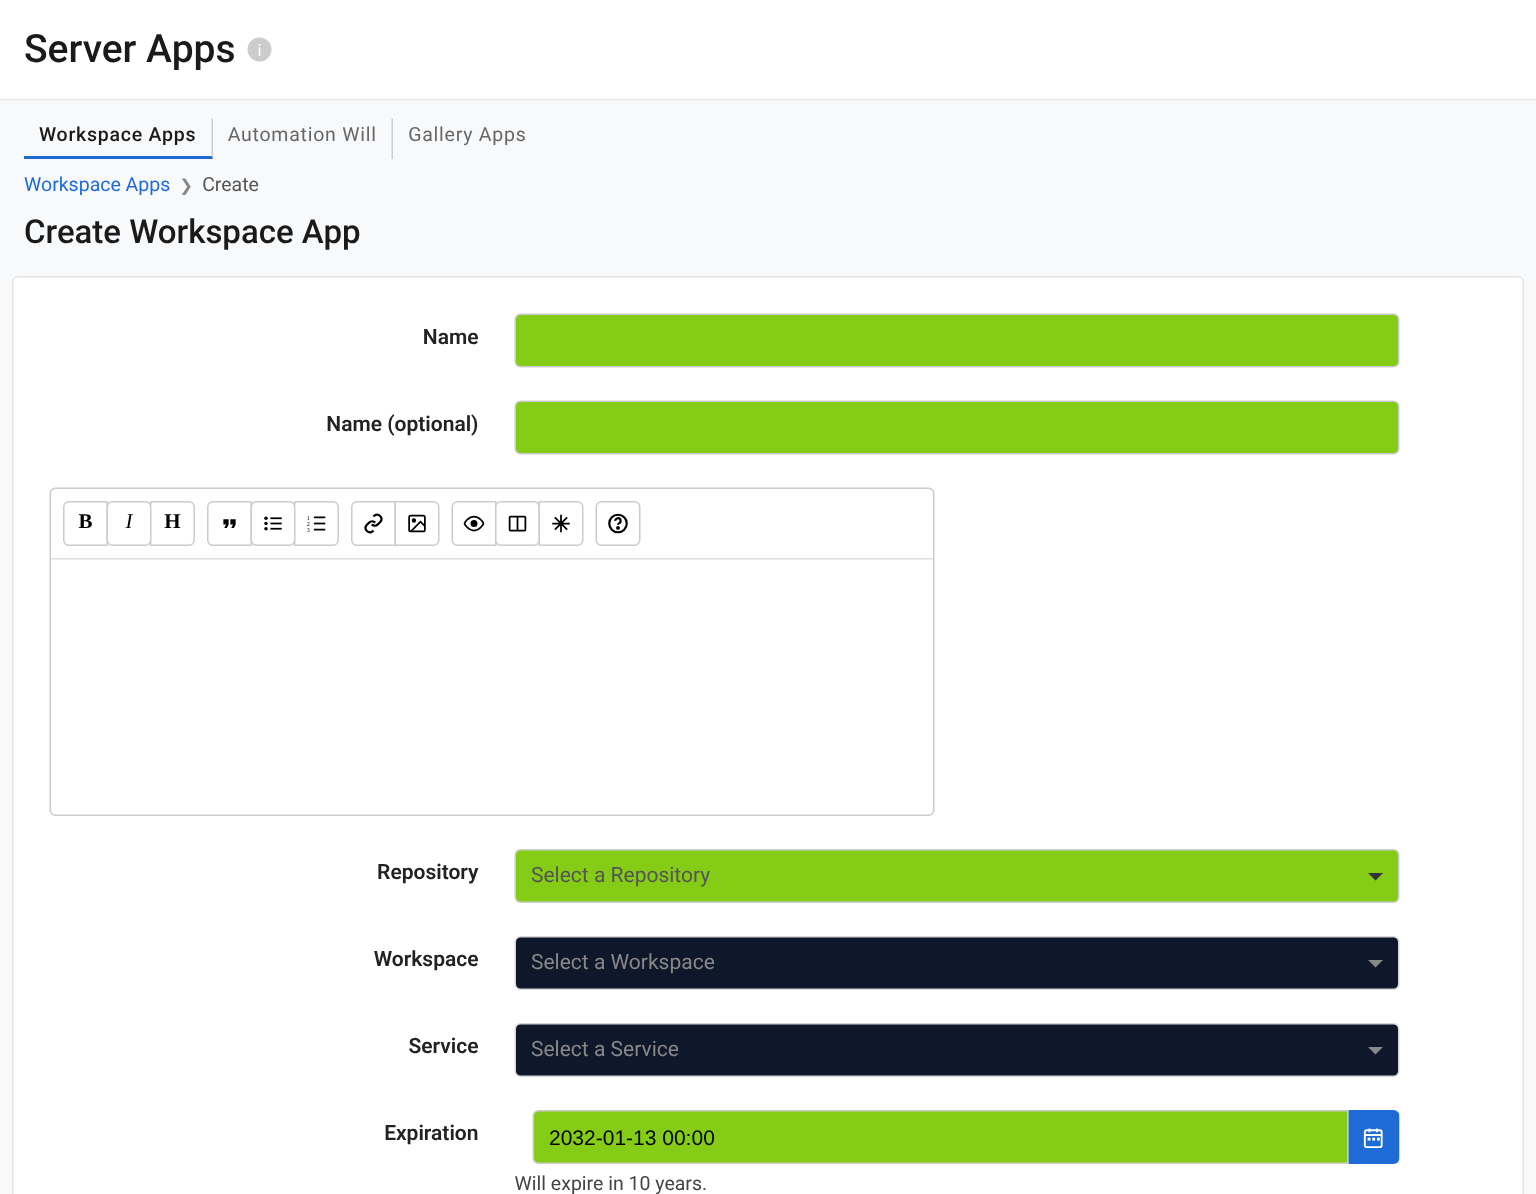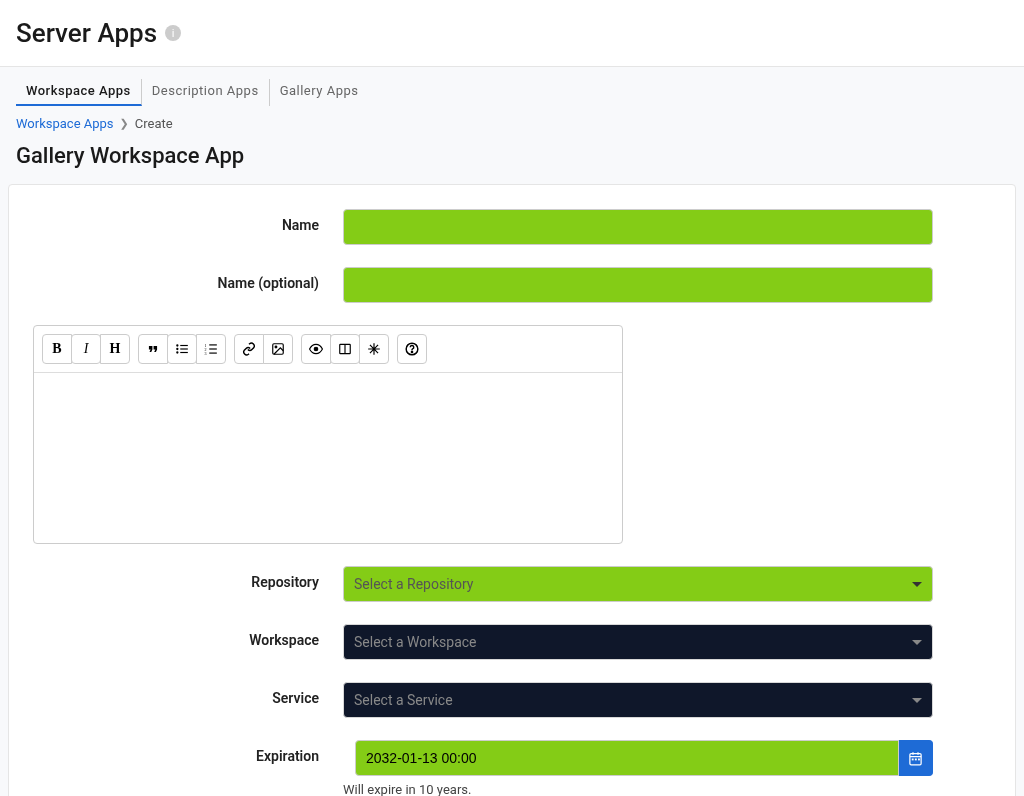--- a/index.html
+++ b/index.html
@@ -47,31 +47,31 @@
 
 <div class="page-header">
   <h1 class="page-title">Server Apps</h1>
   <span class="hint-icon">i</span>
 </div>
 
 <div class="content-wrap">
 
   <div class="tabs">
     <div class="tab active">Workspace Apps</div>
-    <div class="tab">Description Apps</div>
+    <div class="tab">Automation Will</div>
     <div class="tab">Gallery Apps</div>
   </div>
 
   <div class="breadcrumb">
     <a>Workspace Apps</a>
     <span class="chevron">❯</span>
     <span>Create</span>
   </div>
 
-  <h2 class="section-title">Gallery Workspace App</h2>
+  <h2 class="section-title">Create Workspace App</h2>
 
   <div class="card">
 
     <div class="form-row">
       <label class="form-label">Name</label>
       <div class="form-field">
         <input class="text-input" type="text" value="" style="">
       </div>
     </div>
 

